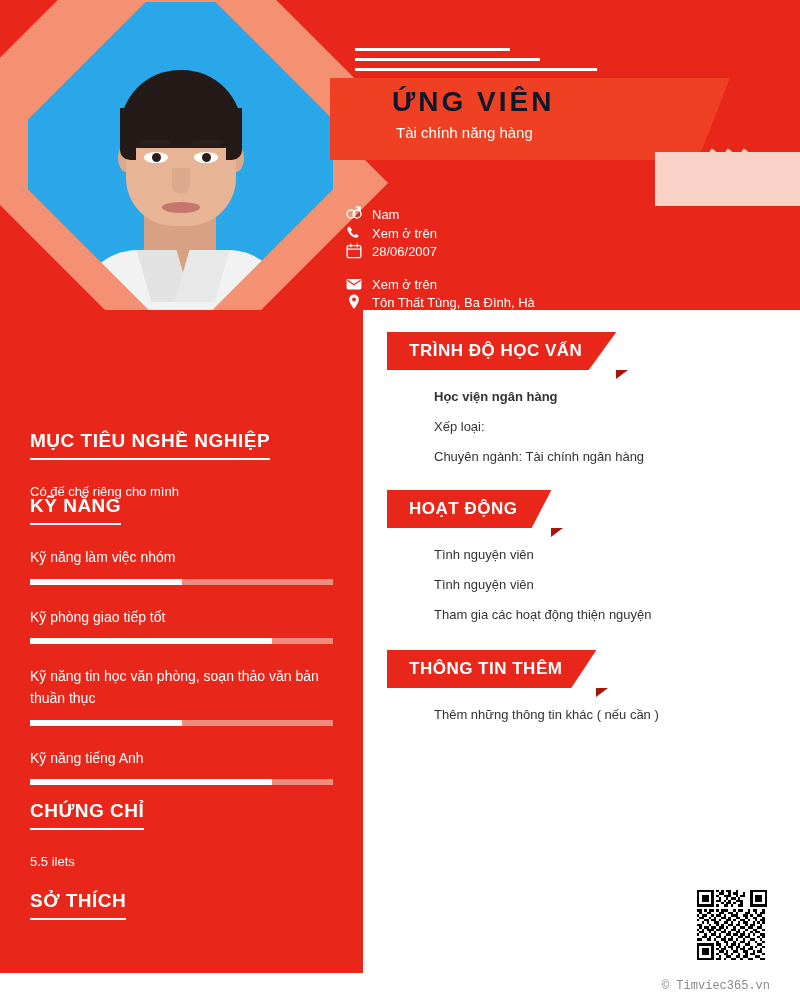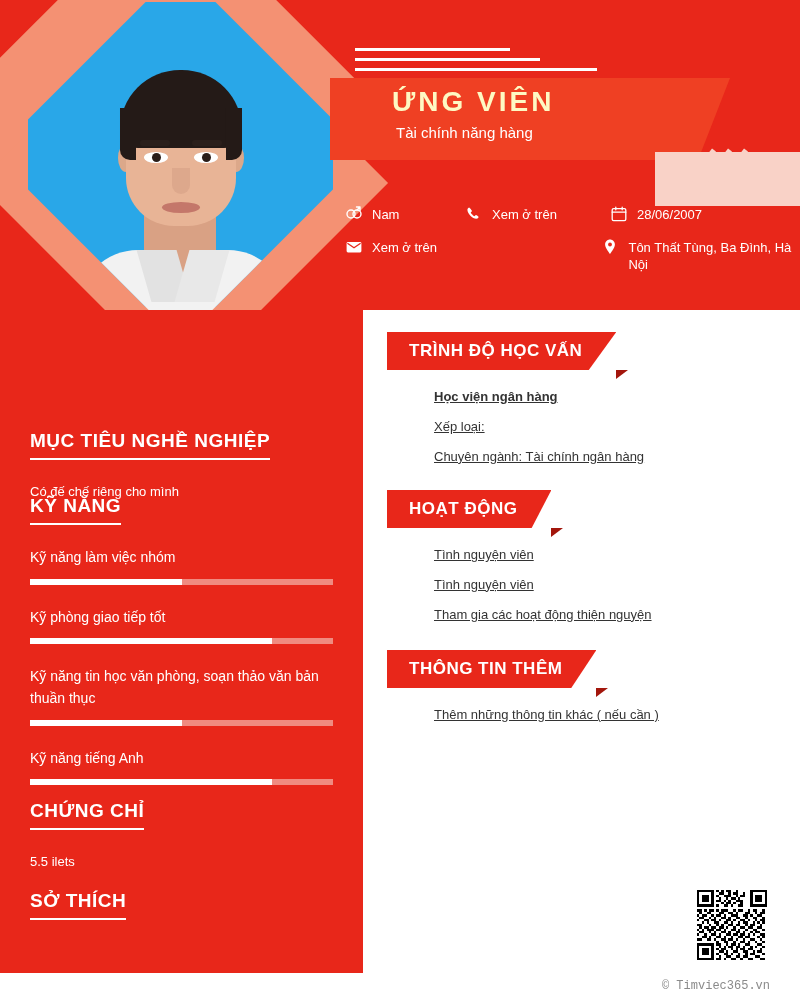--- a/index.html
+++ b/index.html
@@ -212,21 +212,21 @@
     background: #ef4023;
     clip-path: polygon(0 0, 100% 0, 92% 100%, 0 100%);
   }
   .name-text {
     position: absolute;
     left: 392px;
     top: 86px;
     font-size: 28px;
     font-weight: bold;
     letter-spacing: 3px;
-    color: #fef9c3;
+    color: #0f172a;
   }
   .name-sub {
     position: absolute;
     left: 396px;
     top: 124px;
     font-size: 15px;
     color: #ffffff;
   }
   .pink-strip {
     position: absolute;
@@ -252,20 +252,21 @@
     position: absolute;
     left: 345px;
     top: 205px;
     width: 450px;
     color: #ffffff;
     font-size: 13px;
   }
   .contact-row {
     display: flex;
     margin-bottom: 14px;
+    flex-direction: column;
   }
   .contact-cell {
     display: flex;
     align-items: flex-start;
     gap: 9px;
   }
   .c1 { width: 120px; }
   .c2 { width: 145px; }
   .c3 { width: 185px; }
   .contact-icon {
@@ -330,21 +331,20 @@
     left: 363px;
     top: 310px;
     width: 437px;
     height: 663px;
     background: #ffffff;
   }
   .r-body {
     padding: 18px 0 0 47px;
     font-size: 13px;
     color: #333;
-    text-decoration: underline;
   }
   .r-body p { margin: 0 0 11px 0; line-height: 1.45; }
   .r-bold { font-weight: bold; }
 
   .sec-edu { position: absolute; left: 24px; top: 22px; width: 390px; }
   .sec-act { position: absolute; left: 24px; top: 180px; width: 390px; }
   .sec-more { position: absolute; left: 24px; top: 340px; width: 390px; }
 
   .banner-inner {
     position: relative;

